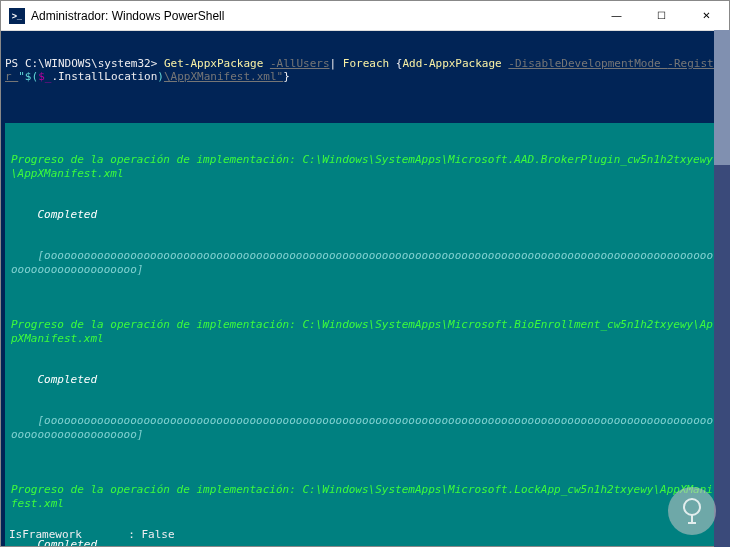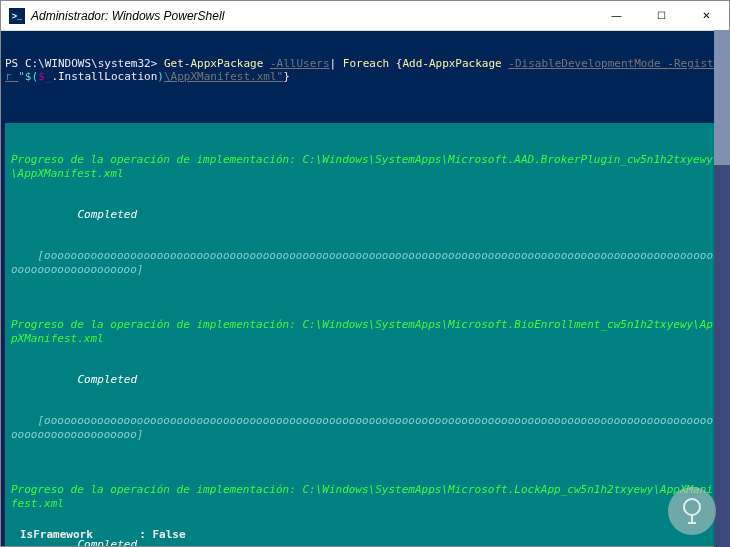--- a/index.html
+++ b/index.html
@@ -36,21 +36,21 @@
       height: 16px;
       background: #012456;
       margin-right: 6px;
       display: inline-flex;
       align-items: center;
       justify-content: center;
       color: #fff;
       font-size: 9px;
       font-weight: bold;
     }
-    .titlebar-text { flex: 1; font-style: italic; }
+    .titlebar-text { flex: 1; }
     .win-controls { display: flex; height: 100%; }
     .win-btn {
       width: 45px;
       height: 100%;
       display: flex;
       align-items: center;
       justify-content: center;
       font-family: 'Segoe UI', sans-serif;
       font-size: 10px;
       cursor: pointer;
@@ -74,28 +74,27 @@
     .cmd-magenta { color: #b4009e; }
     .cmd-cyan { color: #61d6d6; }
     .highlight-block {
       background: #008080;
       color: #3cfb3c;
       padding: 2px 0 6px 0;
       margin: 2px 0 0 0;
       line-height: 1.25;
     }
     .hl-line { padding: 0 6px; font-style: italic; }
-    .hl-white { color: #fff; margin-left: 40px; }
+    .hl-white { color: #fff; }
     .hl-dim { color: #7fd0d0; }
     .bottom-line {
       color: #eeedf0;
       position: absolute;
       bottom: 4px;
-      left: 19px;
-      font-weight: bold;
+      left: 8px;
     }
     .scrollbar {
       position: absolute;
       right: 0;
       top: 30px;
       bottom: 0;
       width: 16px;
       background: #3a4a7a;
     }
     .scroll-thumb {

